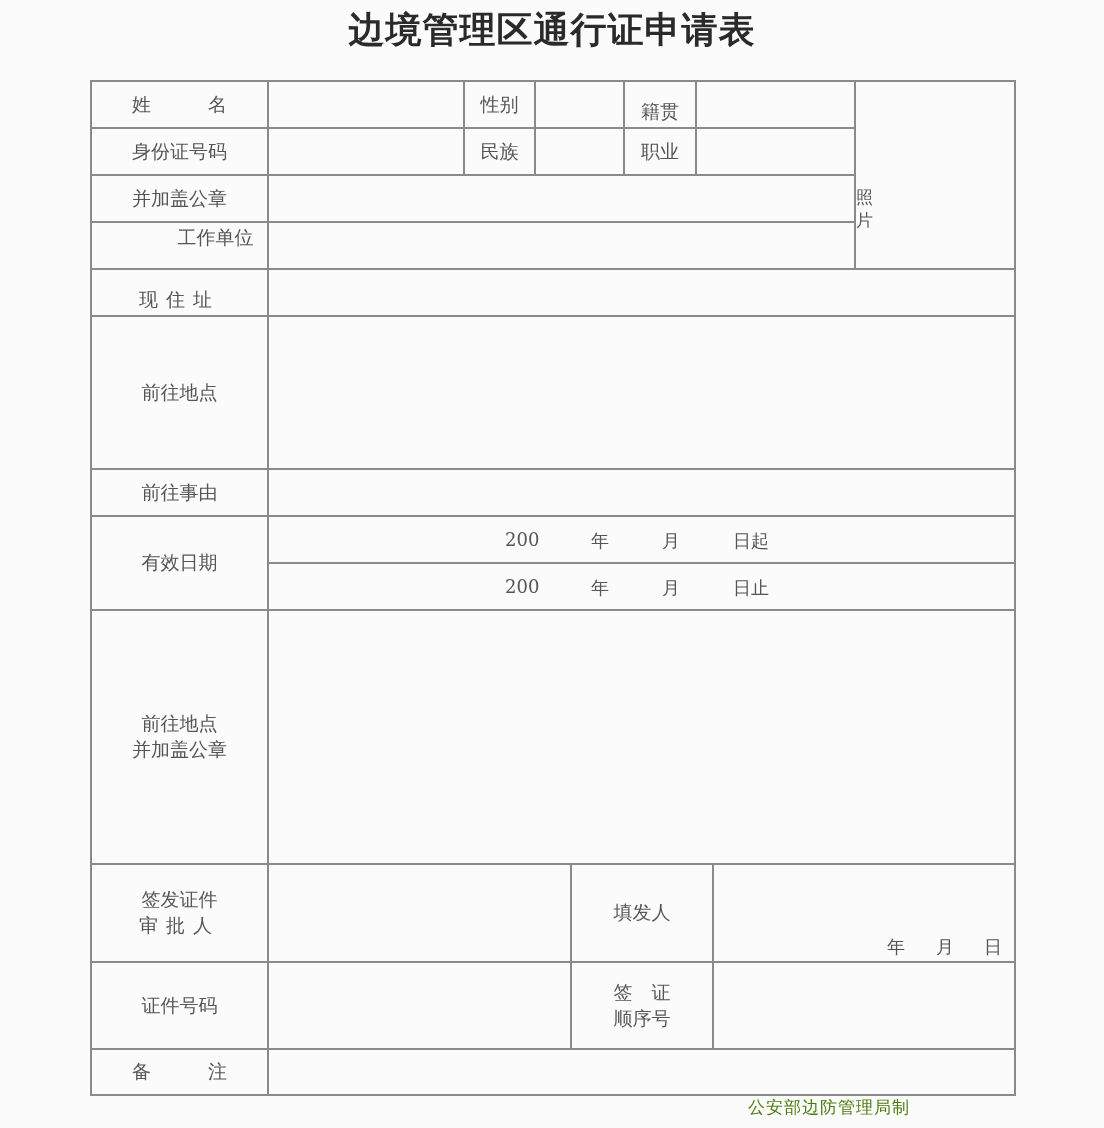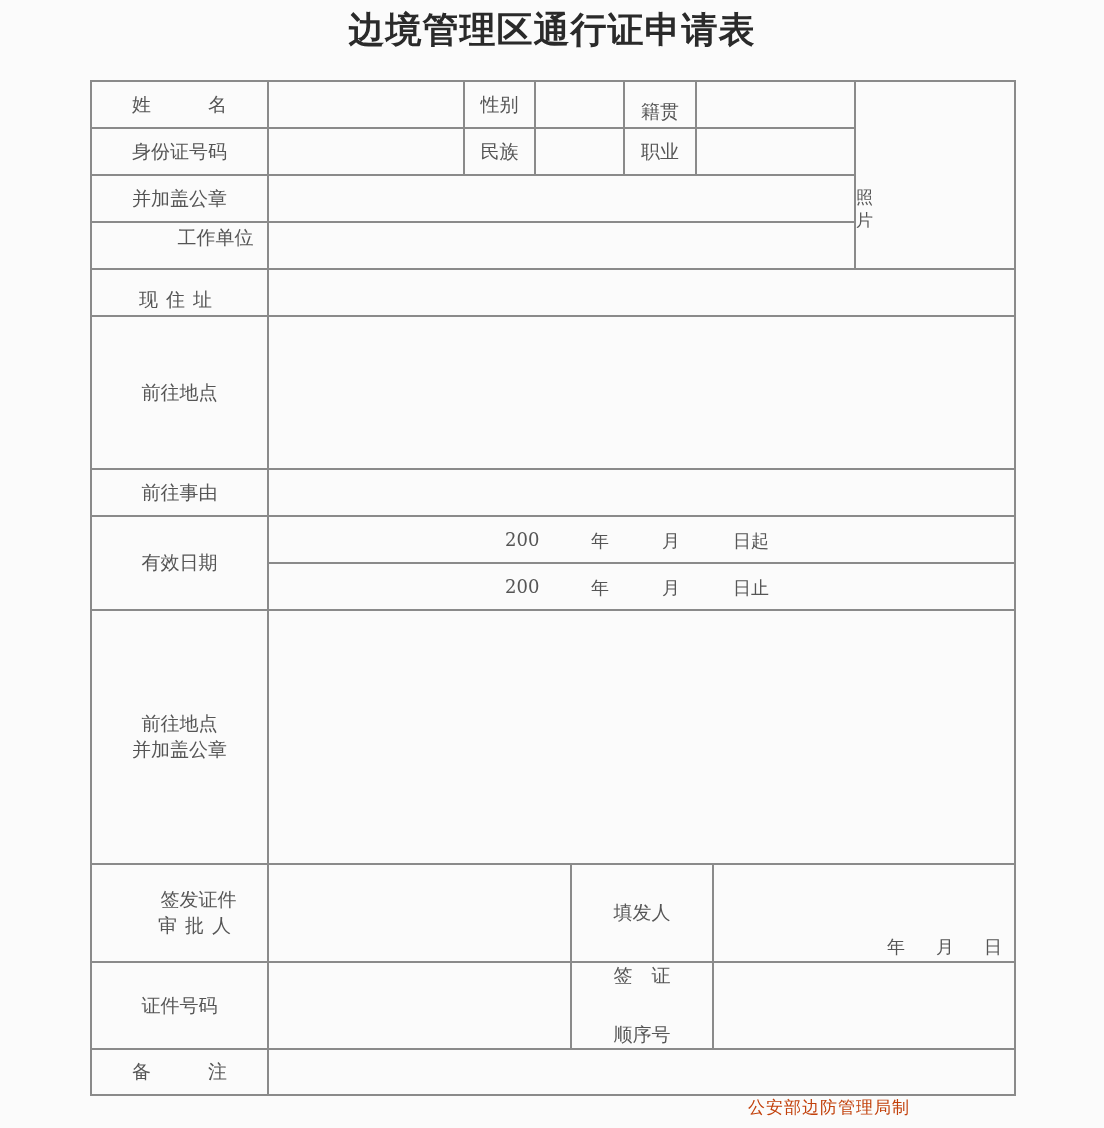--- a/index.html
+++ b/index.html
@@ -6,21 +6,21 @@
   body{width:1104px;height:1128px;position:relative;overflow:hidden;
        font-family:"DejaVu Serif","Liberation Serif",serif;color:#444;}
   .title{position:absolute;left:0;width:1104px;top:6px;text-align:center;
          font-size:36px;letter-spacing:1px;color:#2a2a2a;font-weight:bold;}
   .line{position:absolute;background:#8a8a8a;}
   .h{height:2px;}
   .v{width:2px;}
   .cell{position:absolute;display:flex;align-items:center;justify-content:center;
         font-size:19px;color:#555;text-align:center;line-height:1.35;}
   .spread{justify-content:space-between;padding:0 40px;box-sizing:border-box;}
-  .footer{position:absolute;left:748px;top:1096px;font-size:17px;color:#c2410c;letter-spacing:1px;}
+  .footer{position:absolute;left:748px;top:1096px;font-size:17px;color:#4d7c0f;letter-spacing:1px;}
   .date-row{position:absolute;font-size:18px;color:#555;}
 </style>
 </head>
 <body>
 
 <div class="title">边境管理区通行证申请表</div>
 
 <div class="line h" style="left:91px;top:80px;width:925px;"></div>
 <div class="line h" style="left:91px;top:127px;width:764px;"></div>
 <div class="line h" style="left:91px;top:174px;width:764px;"></div>
@@ -95,35 +95,35 @@
   <span class="date-row" style="left:393px;top:12px;">月</span>
   <span class="date-row" style="left:464px;top:12px;">日止</span>
 </div>
 
 <div class="cell" style="left:92px;top:611px;width:175px;height:252px;flex-direction:column;">
   <span>前往地点</span>
   <span>并加盖公章</span>
 </div>
 <div class="cell" style="left:269px;top:611px;width:745px;height:252px;"></div>
 
-<div class="cell" style="left:92px;top:865px;width:175px;height:96px;flex-direction:column;padding-left:19px;">
+<div class="cell" style="left:92px;top:865px;width:175px;height:96px;flex-direction:column;">
   <span>签发证件</span>
   <span style="letter-spacing:8px;">审批人</span>
 </div>
 <div class="cell" style="left:269px;top:865px;width:301px;height:96px;"></div>
 <div class="cell" style="left:572px;top:865px;width:140px;height:96px;">填发人</div>
 <div style="position:absolute;left:714px;top:865px;width:300px;height:96px;">
   <span class="date-row" style="left:173px;top:70px;">年</span>
   <span class="date-row" style="left:222px;top:70px;">月</span>
   <span class="date-row" style="left:270px;top:70px;">日</span>
 </div>
 
 <div class="cell" style="left:92px;top:963px;width:175px;height:85px;">证件号码</div>
 <div class="cell" style="left:269px;top:963px;width:301px;height:85px;"></div>
-<div class="cell" style="left:572px;top:963px;width:140px;height:85px;flex-direction:column;justify-content:space-between;">
+<div class="cell" style="left:572px;top:963px;width:140px;height:85px;flex-direction:column;">
   <span>签　证</span>
   <span>顺序号</span>
 </div>
 <div class="cell" style="left:714px;top:963px;width:300px;height:85px;"></div>
 
 <div class="cell spread" style="left:92px;top:1050px;width:175px;height:44px;">
   <span>备</span>
   <span>注</span>
 </div>
 <div class="cell" style="left:269px;top:1050px;width:745px;height:44px;"></div>

